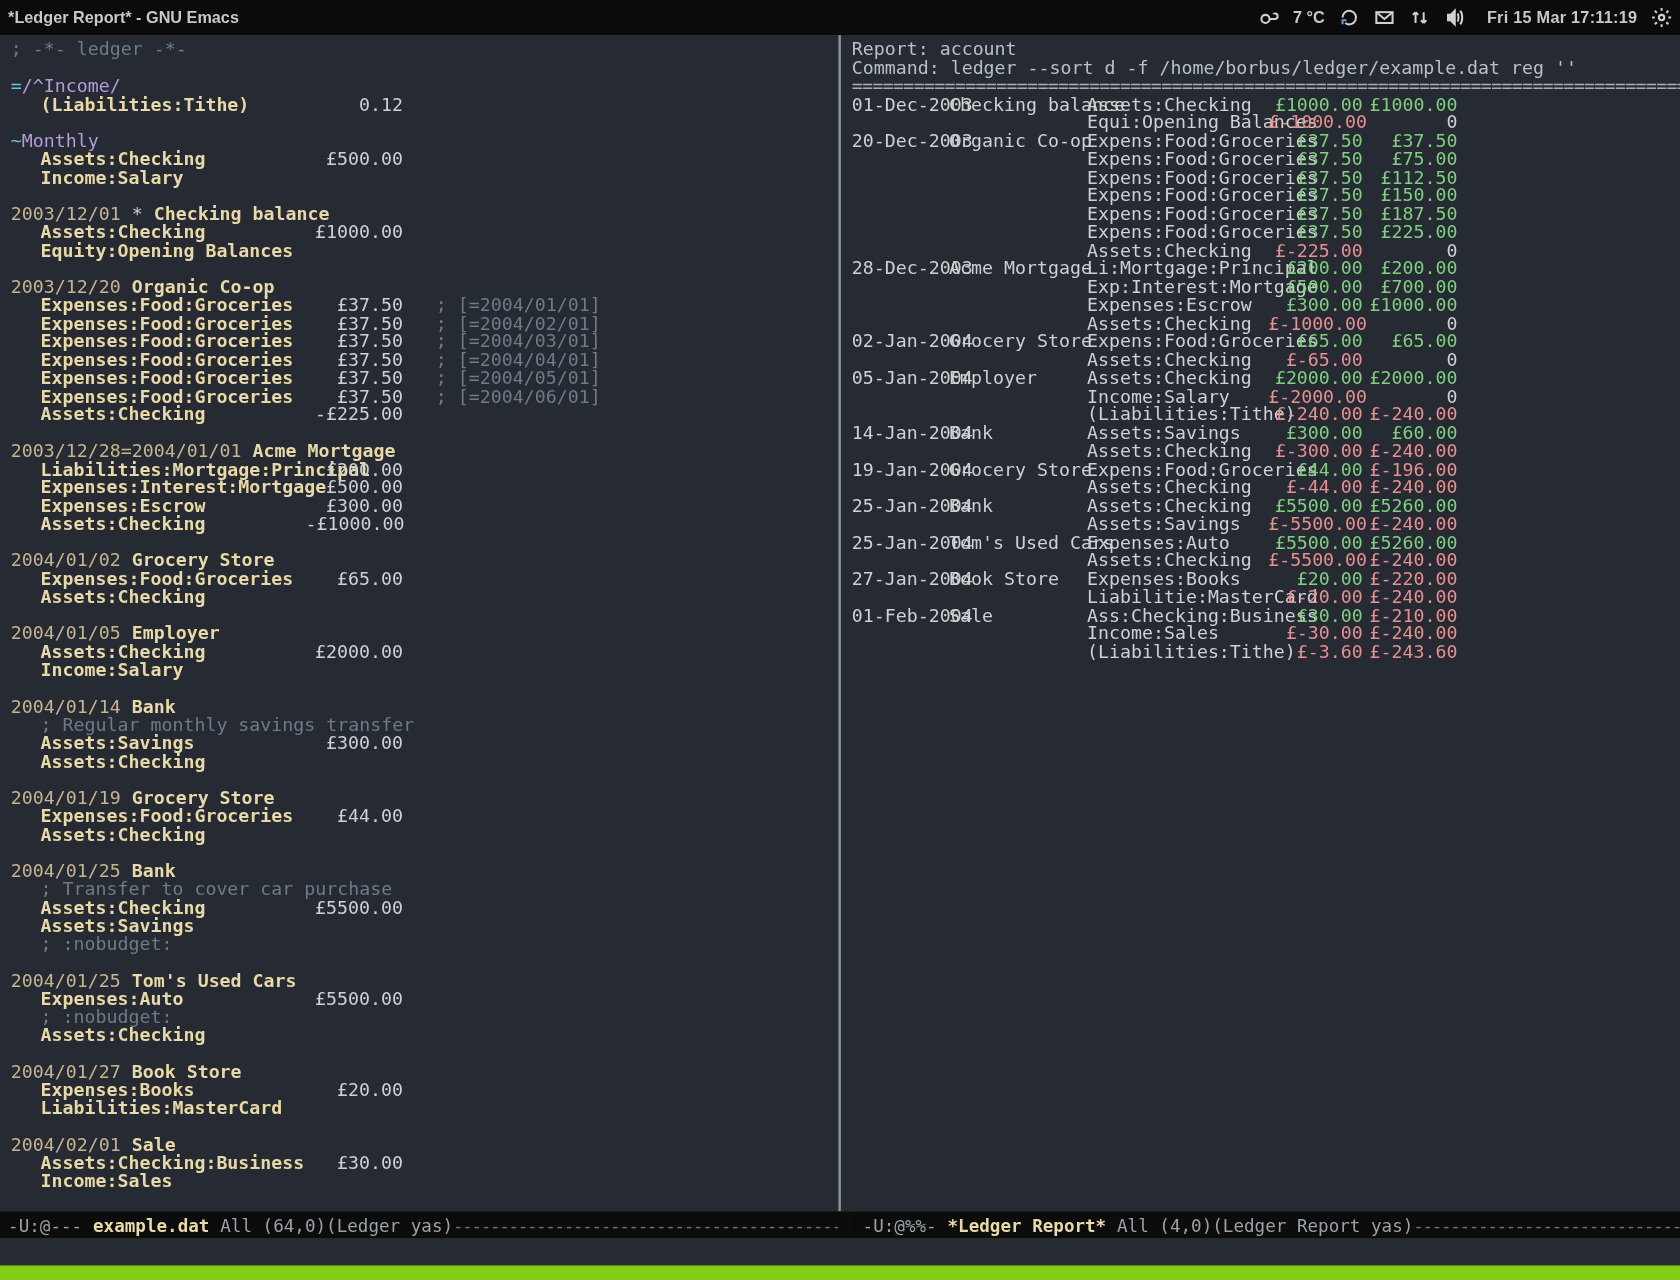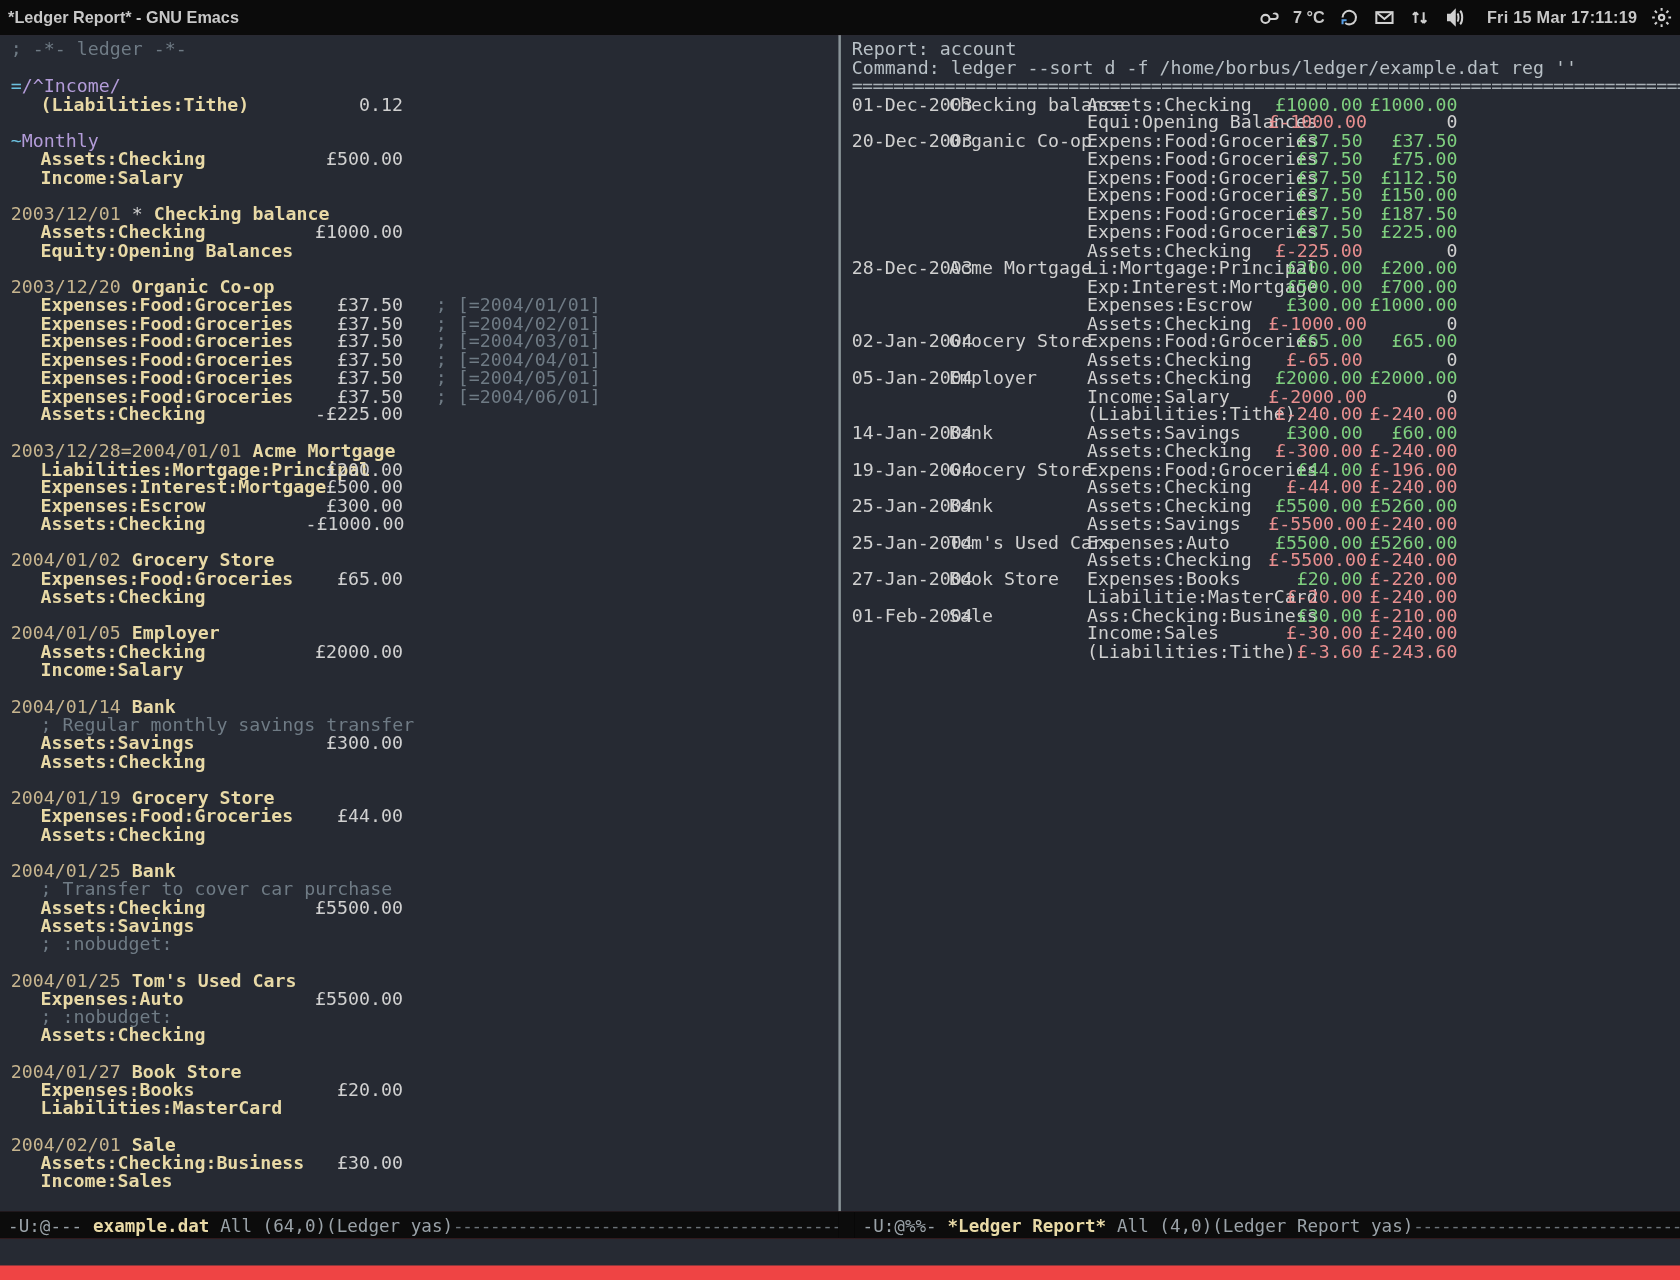--- a/index.html
+++ b/index.html
@@ -1,17 +1,17 @@
 <!DOCTYPE html>
 <html><head>
 <meta charset="utf-8">
 <style>
   * { margin:0; padding:0; box-sizing:border-box; }
   html,body { width:1680px; height:1280px; background:#000; font-family:"DejaVu Sans Mono","Liberation Mono",monospace; font-size:14.5px; color:#d0d0d0; overflow:hidden; }
-  .desktop { width:1680px; height:1280px; background:#ef4444; position:relative; }
+  .desktop { width:1680px; height:1280px; background:#84cc16; position:relative; }
   .scale { transform-origin:top left; transform:scale(1.352); width:1243px; }
 
   
   .panel { height:26px; background:#0b0b0b; display:flex; align-items:center; color:#c8c8c8; font-family:sans-serif; font-size:12px; font-weight:bold; padding:0 6px; }
   .panel .title { flex:0 0 auto; }
   .panel .spacer { flex:1; }
   .tray { display:flex; align-items:center; gap:10px; }
   .tray .ico { width:16px; height:16px; display:inline-flex; align-items:center; justify-content:center; }
   .tray svg { stroke:#d0d0d0; fill:none; stroke-width:1.5; }
   .clock { margin-left:6px; font-weight:bold; letter-spacing:0.2px; }

